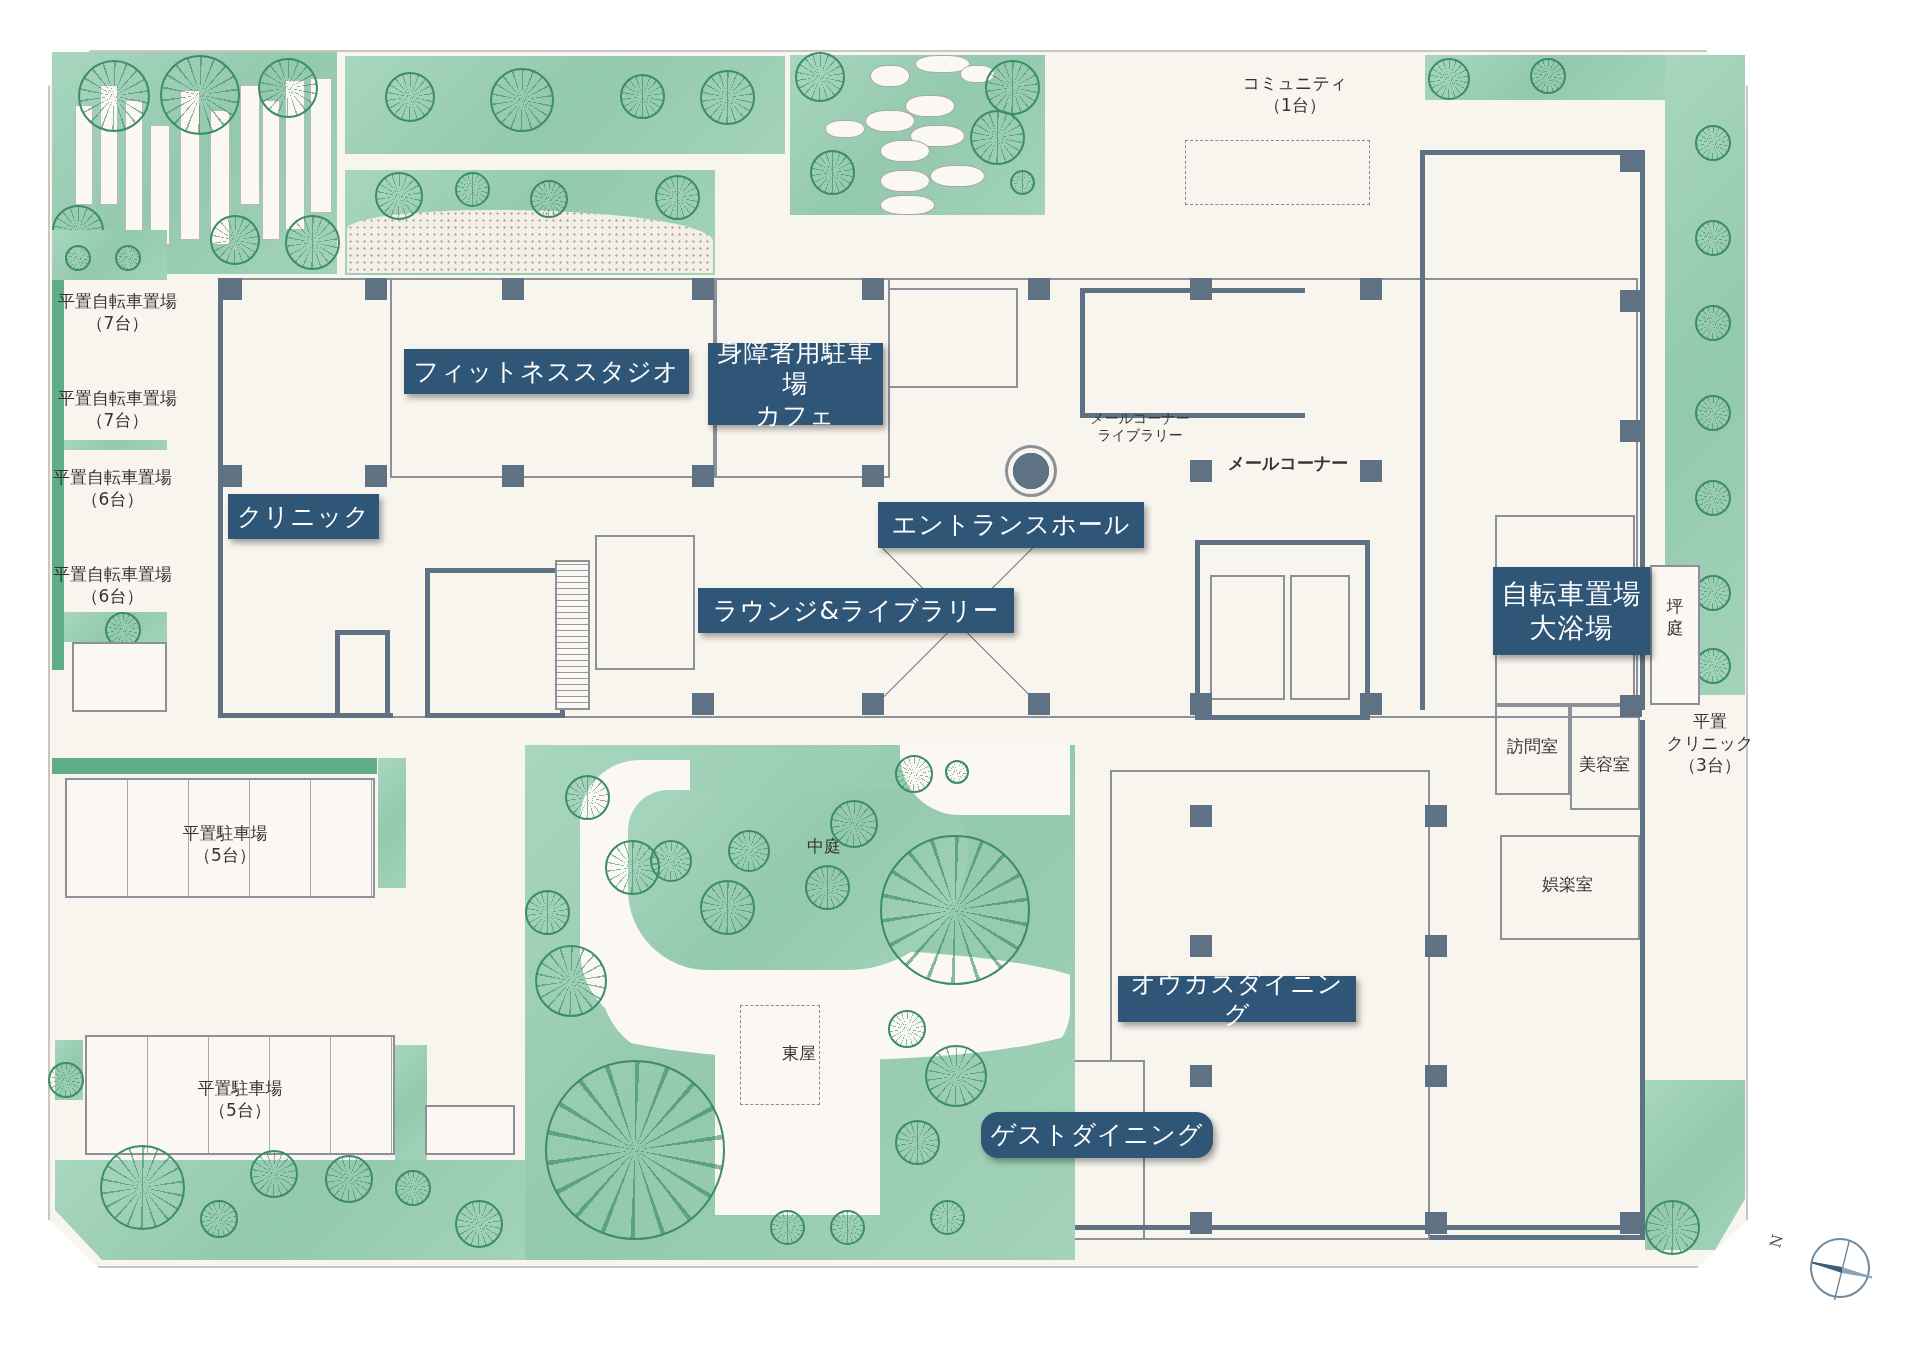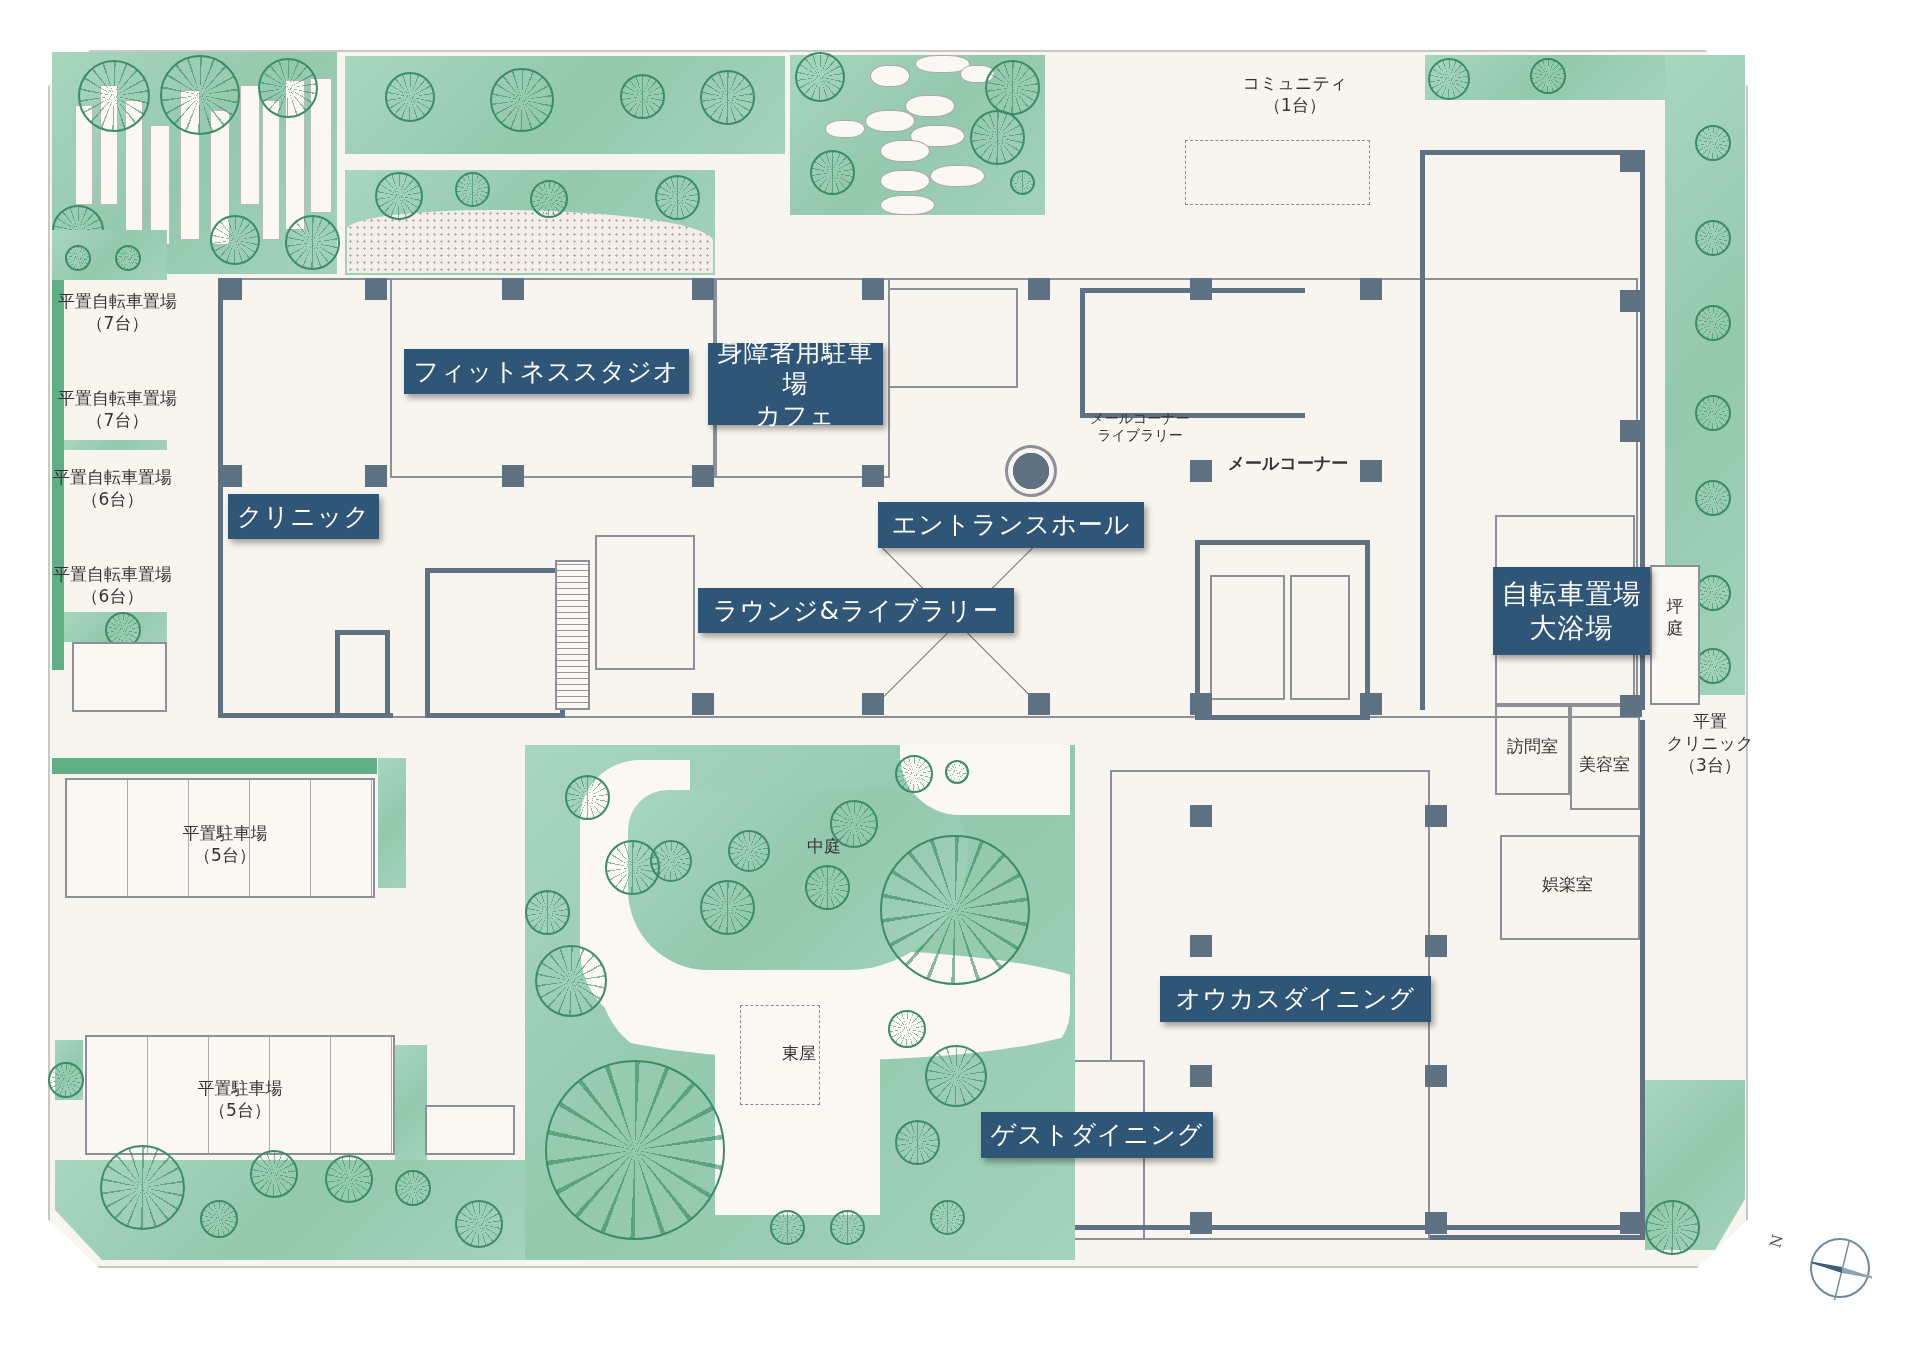--- a/index.html
+++ b/index.html
@@ -268,22 +268,22 @@
   <div>身障者用駐車場</div>
   <div>カフェ</div>
 </div>
 <div class="abs label" style="left:228px;top:494px;width:151px;height:45px;">クリニック</div>
 <div class="abs label" style="left:878px;top:502px;width:266px;height:46px;">エントランスホール</div>
 <div class="abs label" style="left:698px;top:588px;width:316px;height:45px;">ラウンジ&amp;ライブラリー</div>
 <div class="abs label" style="left:1493px;top:567px;width:157px;height:88px;flex-direction:column;font-size:27px;">
   <div>自転車置場</div>
   <div>大浴場</div>
 </div>
-<div class="abs label" style="left:1160px;top:976px;width:271px;height:46px;">オウカスダイニング</div>
-<div class="abs label" style="left:981px;top:1112px;width:232px;height:46px;">ゲストダイニング</div>
+<div class="abs label" style="left:1118px;top:976px;width:238px;height:46px;">オウカスダイニング</div>
+<div class="abs label" style="left:981px;top:1112px;width:232px;height:46px;border-radius:17px;">ゲストダイニング</div>
 
 <div class="abs compass" style="left:1810px;top:1238px;width:60px;height:60px;">
   <svg width="60" height="60" viewBox="0 0 60 60">
     <line x1="-10" y1="20" x2="70" y2="40" stroke="#6e8aa0" stroke-width="2"></line>
     <line x1="40" y1="-10" x2="20" y2="70" stroke="#6e8aa0" stroke-width="1.5"></line>
     <polygon points="-10,20 30,27 30,33" fill="#3e5d76"></polygon>
     <polygon points="70,40 30,33 30,27" fill="#8aa3b7"></polygon>
   </svg>
 </div>
 <div class="abs" style="left:1770px;top:1232px;font-size:15px;color:#556;transform:rotate(-75deg);font-family:'DejaVu Serif',serif;">N</div>

